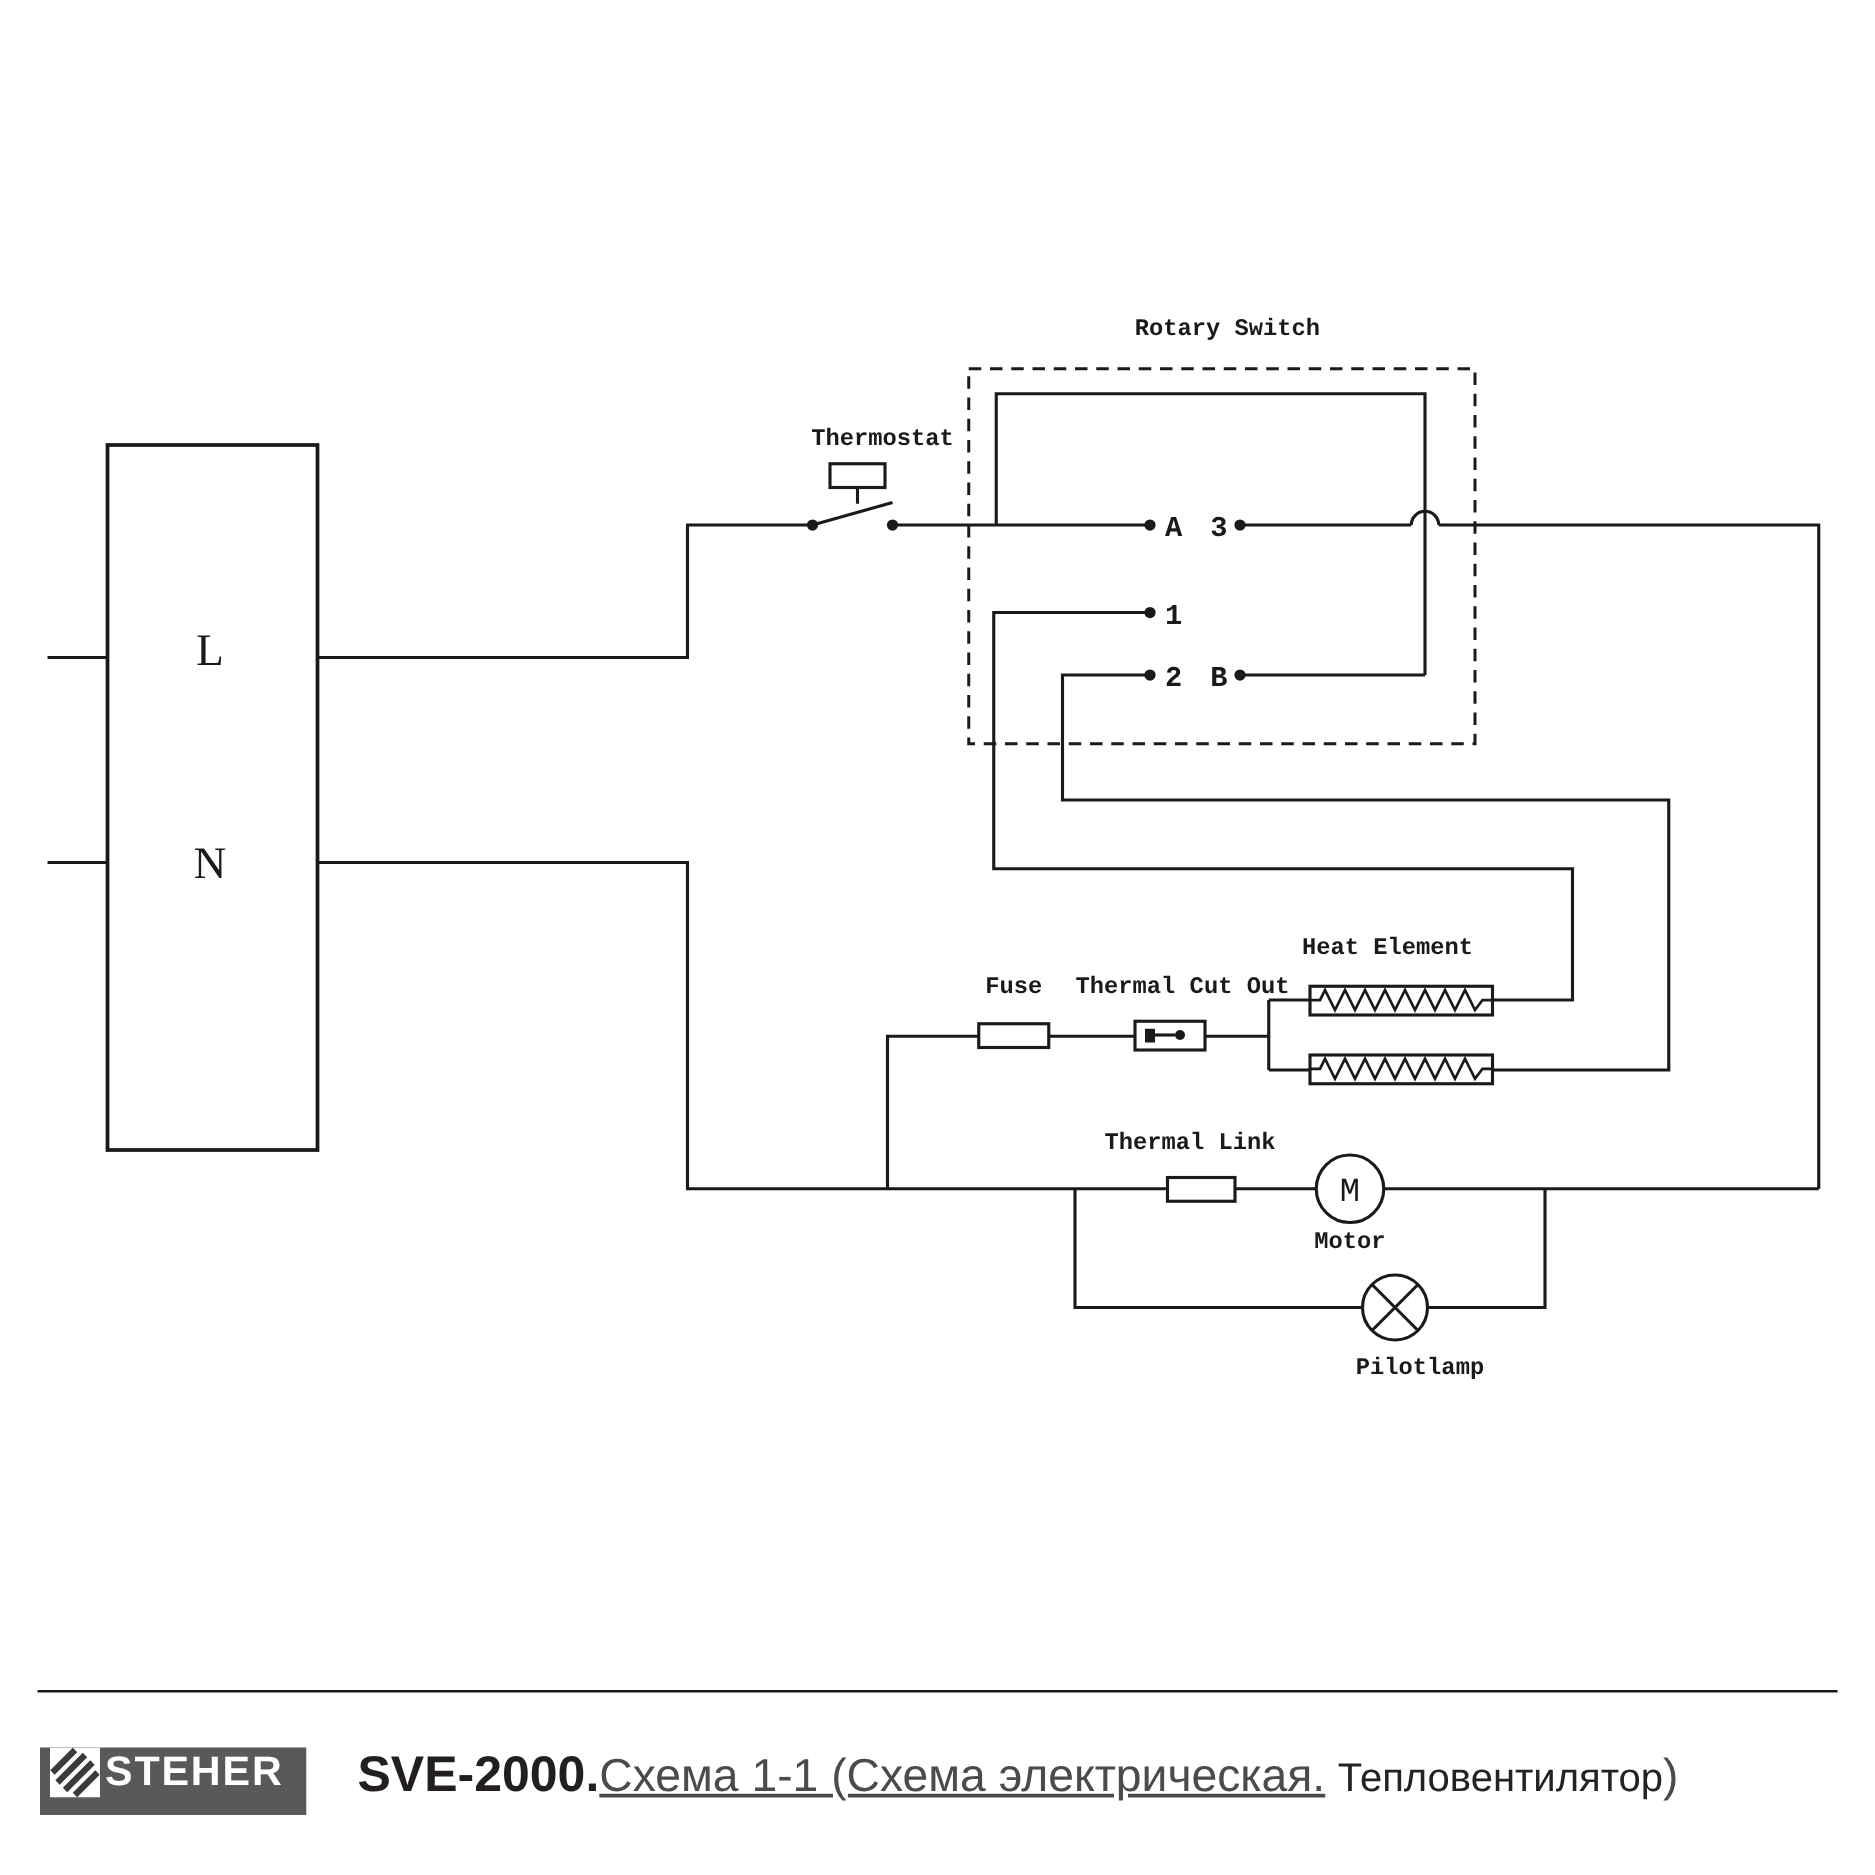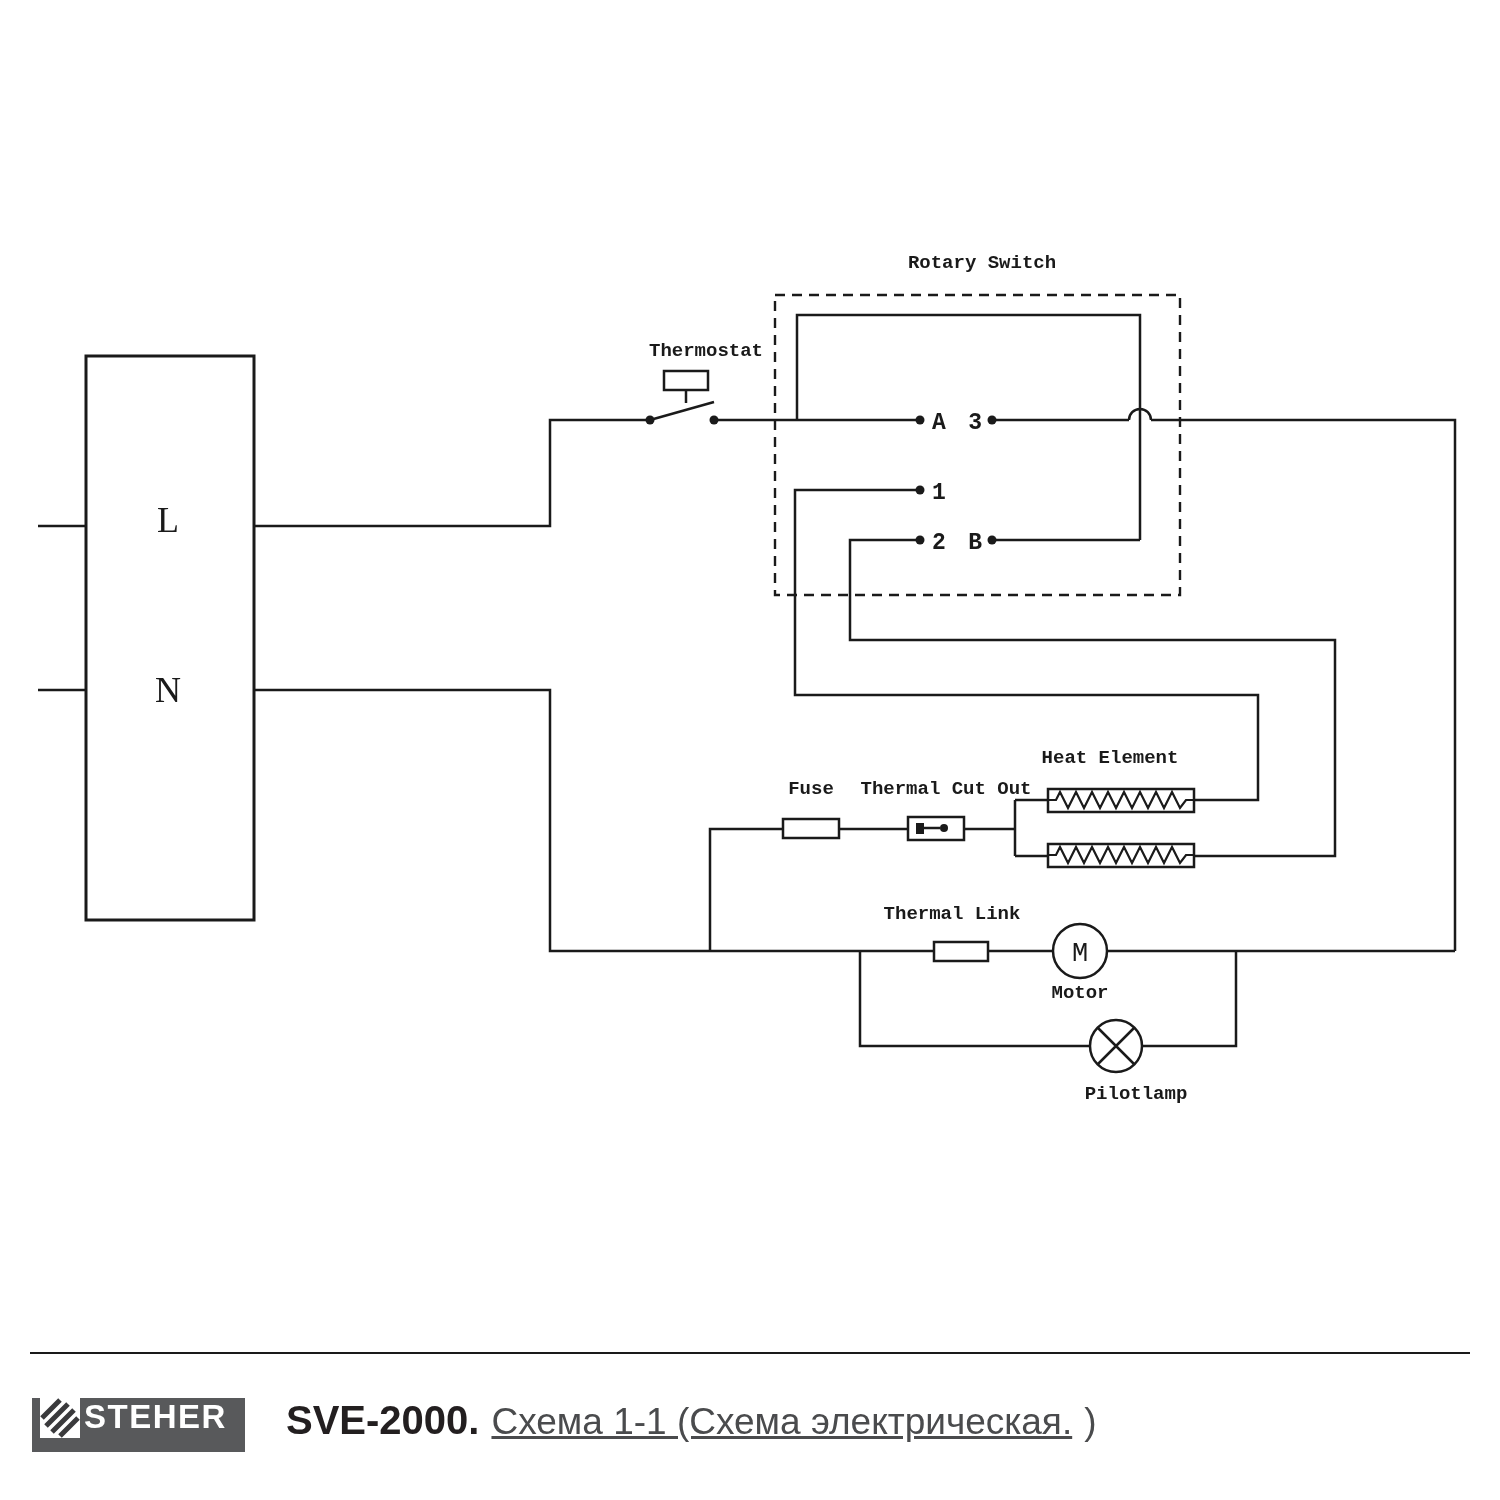--- a/index.html
+++ b/index.html
@@ -25,21 +25,21 @@
   .end { text-anchor:end; }
 
   
   .footer-rule { position:absolute; left:30px; right:30px; top:1352px; height:2px; background:#1a1a1a; }
   .logo { position:absolute; left:32px; top:1398px; width:213px; height:54px;
           background:#58595b; display:flex; align-items:flex-start; gap:4px;
           padding-left:8px; box-sizing:border-box; }
   .logo-text { color:#ffffff; font-weight:700; font-size:33px; letter-spacing:1.5px;
                font-family:"Liberation Sans", sans-serif; }
   .caption { position:absolute; left:286px; top:1398px; height:54px;
-             display:flex; align-items:baseline; gap:12px; }
+             display:flex; align-items:baseline; }
   .model     { font-weight:700; font-size:40px; color:#231f20; }
   .cap-mid   { font-weight:400; font-size:37px; color:#4a4b4d;text-decoration:underline; }
   .cap-prod  { font-weight:400; font-size:32px; color:#232323; margin-left:10px; }
   .cap-close { font-weight:400; font-size:37px; color:#4a4b4d; }
 </style>
 </head>
 <body>
 
 <div class="page">
 
@@ -146,16 +146,17 @@
     <svg width="40" height="40" viewBox="0 0 40 40">
       <rect width="40" height="40" fill="#ffffff"></rect>
       <path d="M2,20 L20,2 M6,28 L28,6 M12,34 L34,12 M20,38 L38,20" stroke="#3a3a3c" stroke-width="5" fill="none"></path>
     </svg>
     <span class="logo-text">STEHER</span>
   </div>
 
   <div class="caption">
     <span class="model">SVE-2000.</span>
     <span class="cap-mid">Схема 1-1 (Схема электрическая.</span>
+    <span class="cap-prod">Тепловентилятор</span>
     <span class="cap-close">)</span>
   </div>
 
 </div>
 
 </body></html>

